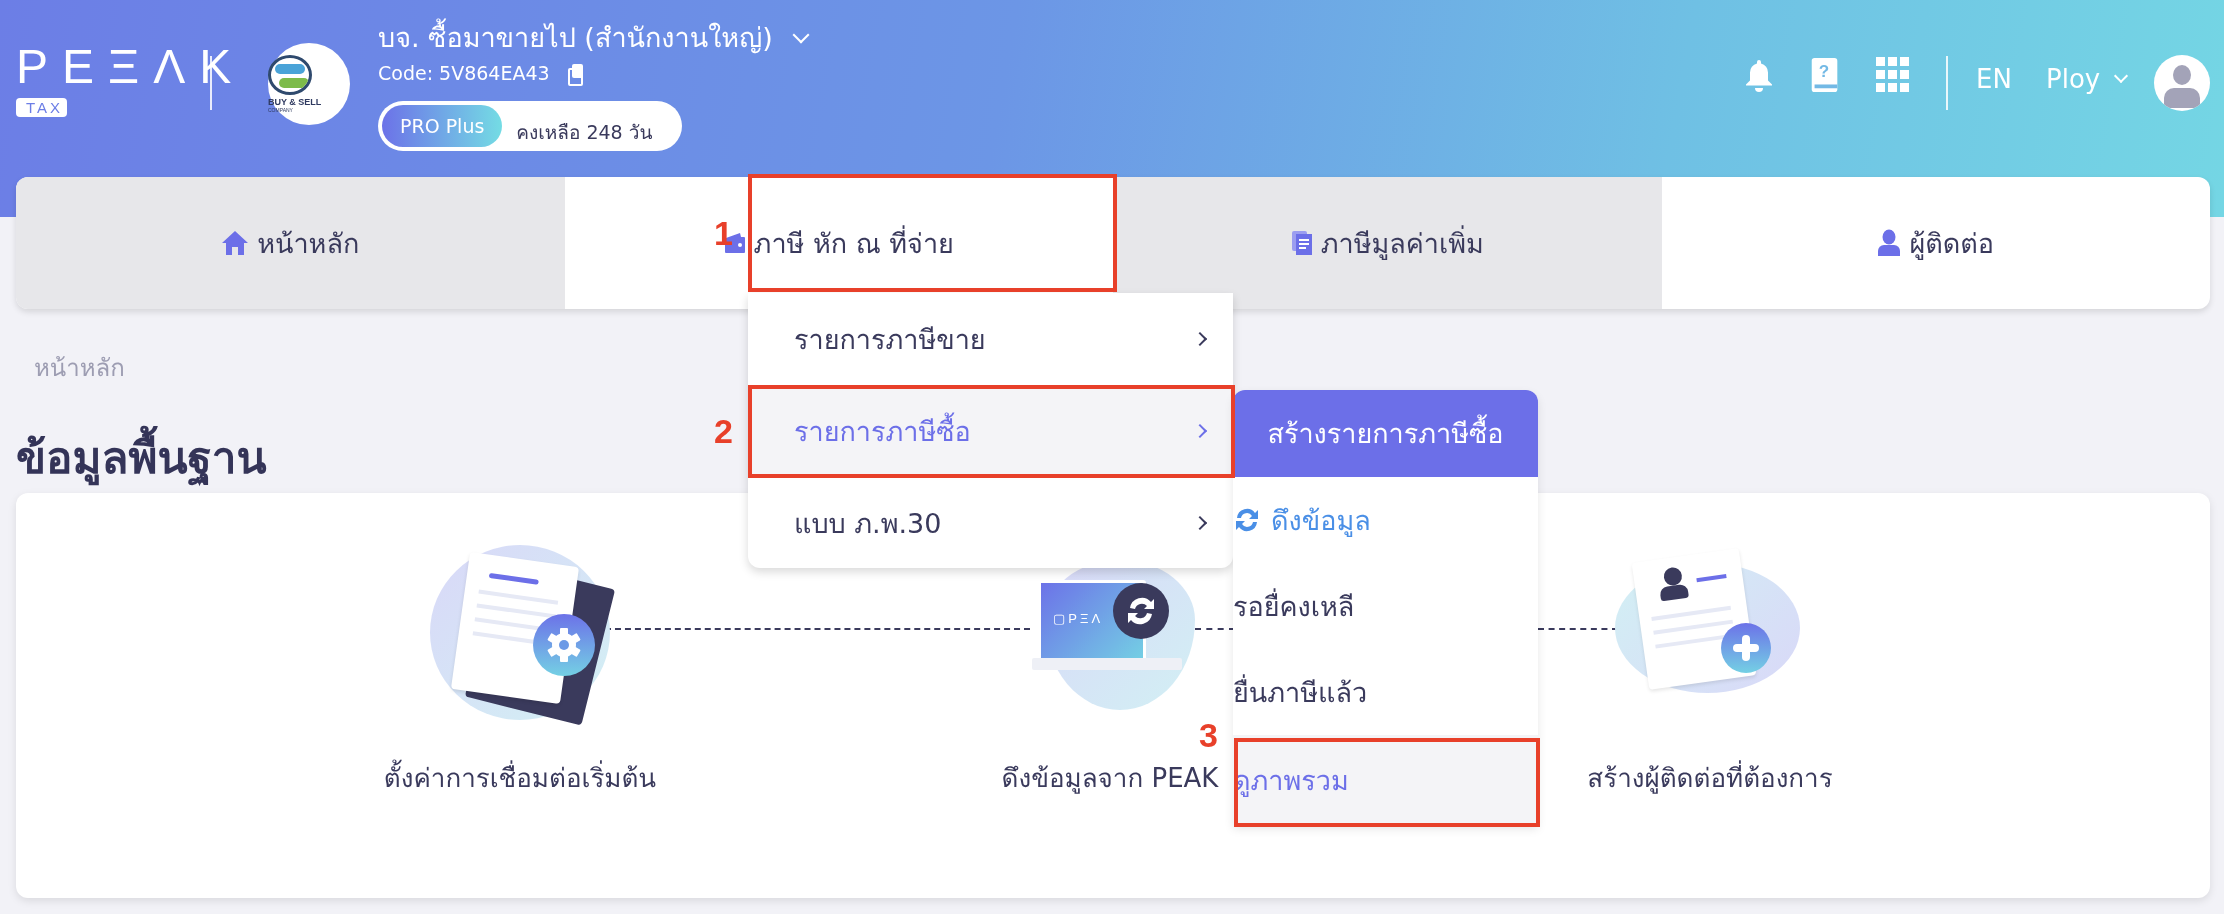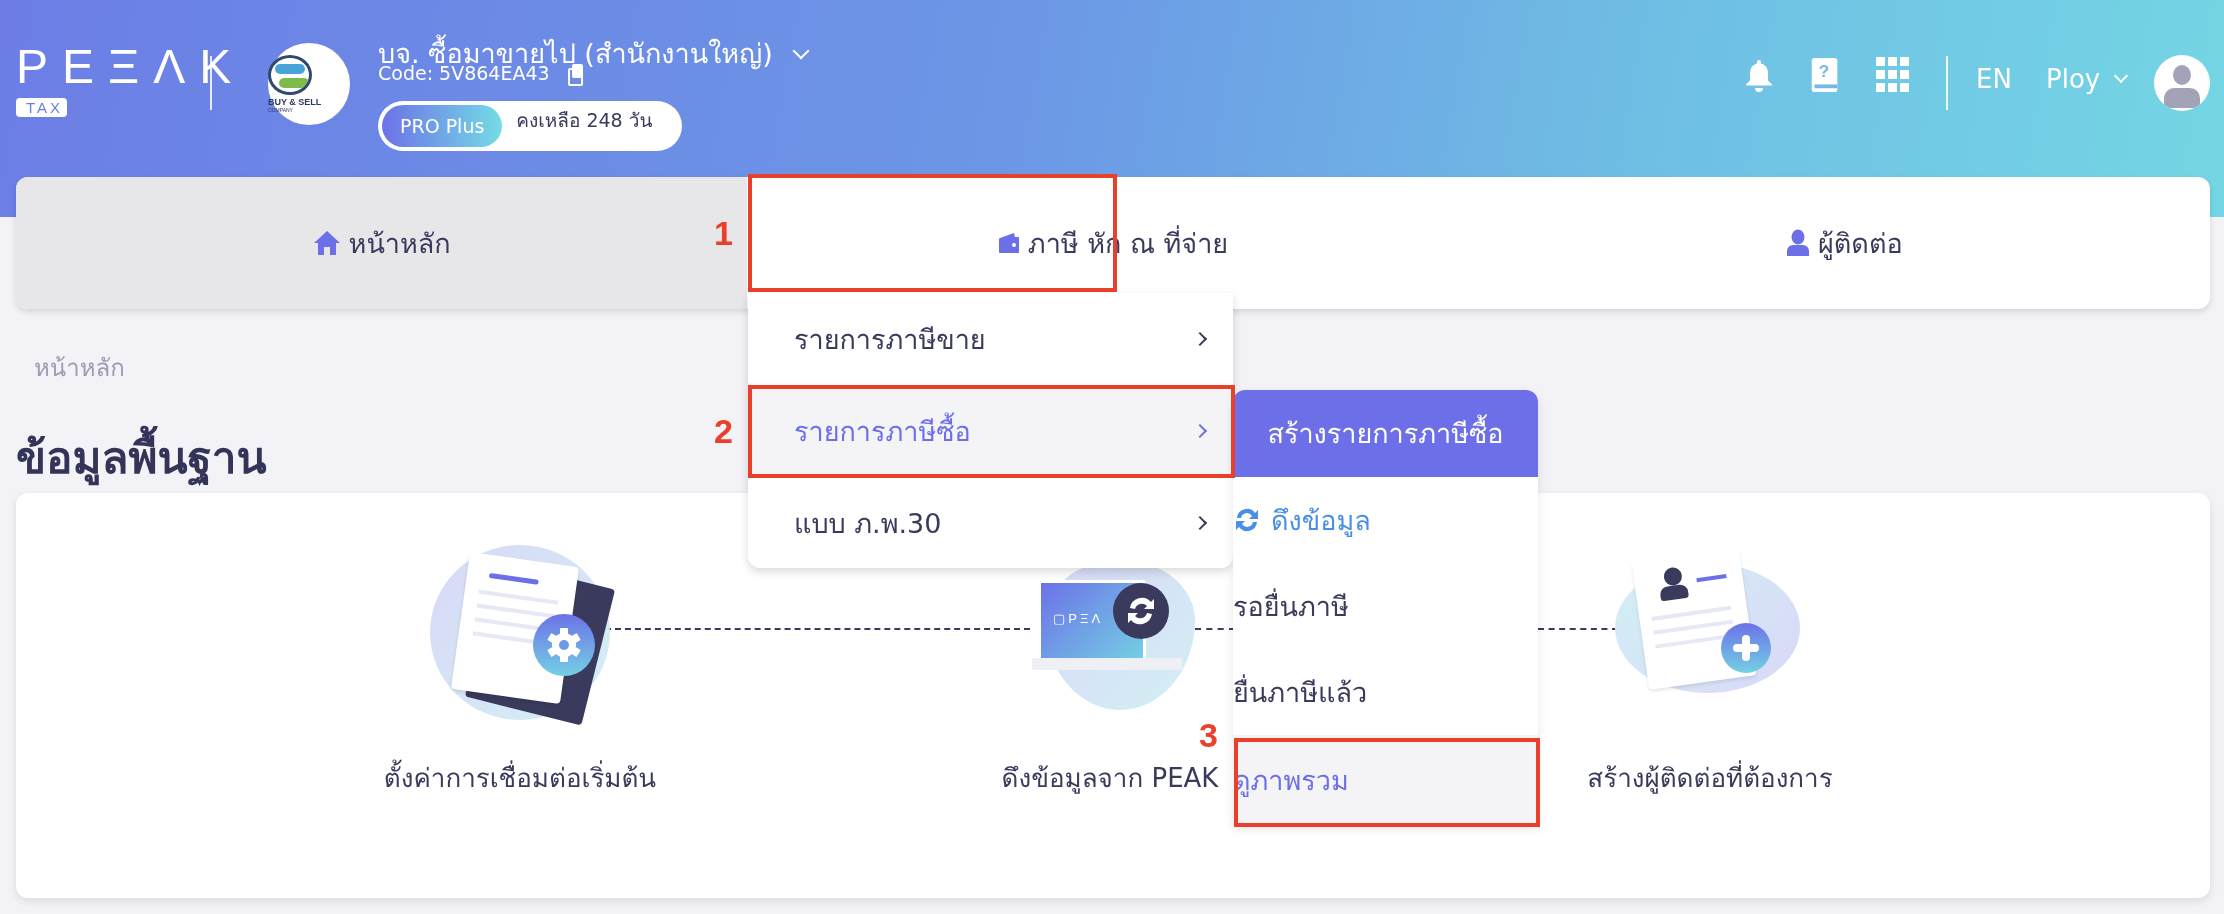--- a/index.html
+++ b/index.html
@@ -14,28 +14,28 @@
   .logo-tax { display: inline-block; margin-top: 8px; background: #fff; color: #6c7ee6; border-radius: 4px; font-size: 15px; letter-spacing: 3px; padding: 1px 4px 1px 10px; font-family: "Liberation Sans", sans-serif; }
   .v-divider { position: absolute; width: 2px; background: #fff; opacity: .85; }
 
   .company-logo { position: absolute; left: 268px; top: 43px; width: 82px; height: 82px; border-radius: 50%; background: #fff; display: flex; flex-direction: column; align-items: flex-start; justify-content: center; }
   .company-logo .ring { width: 44px; height: 40px; border-radius: 50%; border: 3px solid #2f4a6e; position: relative; overflow: hidden; }
   .company-logo .ring::before { content: ""; position: absolute; left: 4px; top: 6px; width: 30px; height: 10px; background: #4aa3d8; border-radius: 6px; }
   .company-logo .ring::after { content: ""; position: absolute; left: 8px; top: 20px; width: 30px; height: 10px; background: #7dbb4a; border-radius: 6px; }
   .company-logo .bs { font-size: 9px; font-weight: bold; color: #2f3a60; margin-top: 2px; font-family: "Liberation Sans", sans-serif; }
   .company-logo .co { font-size: 5px; color: #2f3a60; font-family: "Liberation Sans", sans-serif; }
 
-  .company-name { position: absolute; left: 378px; top: 16px; color: #fff; font-size: 27px; display: flex; align-items: center; gap: 22px; cursor: pointer; margin-top: 16px; }
+  .company-name { position: absolute; left: 378px; top: 16px; color: #fff; font-size: 27px; display: flex; align-items: center; gap: 22px; cursor: pointer; }
   .chev-down { width: 12px; height: 12px; border-right: 2.5px solid #fff; border-bottom: 2.5px solid #fff; transform: rotate(45deg); margin-top: -6px; }
   .company-code { position: absolute; left: 378px; top: 62px; color: #fff; font-size: 19px; display: flex; align-items: center; gap: 18px; }
   .copy-icon { width: 16px; height: 18px; position: relative; cursor: pointer; }
   .copy-icon::before { content: ""; position: absolute; left: 0; top: 4px; width: 11px; height: 14px; border: 2px solid #fff; border-radius: 2px; }
   .copy-icon::after { content: ""; position: absolute; left: 4px; top: 0; width: 11px; height: 14px; background: #fff; border-radius: 2px; }
 
-  .plan-pill { position: absolute; left: 378px; top: 101px; width: 304px; height: 50px; background: #fff; border-radius: 25px; display: flex; align-items: flex-start; padding: 4px; }
+  .plan-pill { position: absolute; left: 378px; top: 101px; width: 304px; height: 50px; background: #fff; border-radius: 25px; display: flex; align-items: flex-end; padding: 4px; }
   .plan-badge { height: 42px; border-radius: 21px; padding: 0 18px; background: linear-gradient(90deg, #6c72e8, #74dce4); color: #fff; font-size: 19px; display: flex; align-items: center; }
   .plan-days { color: #3a3a5c; font-size: 19px; margin-left: 14px; }
 
   .hdr-icon { position: absolute; top: 58px; cursor: pointer; }
   .bell { left: 1744px; width: 30px; height: 36px; }
   .guide { left: 1810px; width: 30px; height: 36px; }
   .lang { position: absolute; left: 1976px; top: 64px; color: #fff; font-size: 26px; cursor: pointer; }
   .user-menu { position: absolute; left: 2046px; top: 64px; color: #fff; font-size: 26px; display: flex; align-items: center; gap: 16px; cursor: pointer; }
   .user-menu .chev-down { width: 10px; height: 10px; border-width: 2px; }
   .avatar { position: absolute; left: 2154px; top: 55px; width: 56px; height: 56px; border-radius: 50%; background: #fff; overflow: hidden; cursor: pointer; }
@@ -141,20 +141,30 @@
         <path d="M14 1 L27 13 H23 V25 H17 V17 H11 V25 H5 V13 H1 Z" fill="#6c6fe8"></path>
       </svg>
     <span>หน้าหลัก</span>
   </div>
   <div class="nav-tab">
     <svg width="22" height="22" viewBox="0 0 22 22">
         <path d="M2 6 L16 1 L17 5 H20 a1 1 0 0 1 1 1 V20 a1 1 0 0 1 -1 1 H2 a1 1 0 0 1 -1 -1 V7z" fill="#6c6fe8"></path>
         <circle cx="16" cy="13" r="2" fill="#fff"></circle>
       </svg>
     <span>ภาษี หัก ณ ที่จ่าย</span>
+  </div>
+  <div class="nav-tab active">
+    <svg width="22" height="26" viewBox="0 0 22 26">
+        <rect x="1" y="1" width="15" height="20" rx="2" fill="#9b9df0"></rect>
+        <path d="M5 4 H21 V25 H5 Z" fill="#6c6fe8"></path>
+        <rect x="8" y="9" width="10" height="2" fill="#fff"></rect>
+        <rect x="8" y="13" width="10" height="2" fill="#fff"></rect>
+        <rect x="8" y="17" width="7" height="2" fill="#fff"></rect>
+      </svg>
+    <span>ภาษีมูลค่าเพิ่ม</span>
   </div>
   <div class="nav-tab">
     <svg width="24" height="28" viewBox="0 0 24 28">
         <ellipse cx="12" cy="8" rx="6.5" ry="7.5" fill="#6c6fe8"></ellipse>
         <path d="M1 27 V22 a6 6 0 0 1 6 -6 H17 a6 6 0 0 1 6 6 V27 Z" fill="#6c6fe8"></path>
       </svg>
     <span>ผู้ติดต่อ</span>
   </div>
 </div>
 
@@ -254,21 +264,21 @@
 <div class="submenu">
   <div class="sub-header">สร้างรายการภาษีซื้อ</div>
   <div class="sub-item link" style="top:87px;">
     <svg width="28" height="28" viewBox="0 0 28 28">
       <path d="M4 12 a10 10 0 0 1 18 -5 l3 -3 v9 h-9 l3 -3 a6 6 0 0 0 -11 2z" fill="#4a8fe6"></path>
       <path d="M24 16 a10 10 0 0 1 -18 5 l-3 3 v-9 h9 l-3 3 a6 6 0 0 0 11 -2z" fill="#4a8fe6"></path>
     </svg>
     <span>ดึงข้อมูล</span>
   </div>
   <div class="sub-item" style="top:173px;">
-    <span>รอยื่นภาษี</span>
+    <span>รอยื่คงเหลี</span>
   </div>
   <div class="sub-item" style="top:259px;">
     <span>ยื่นภาษีแล้ว</span>
   </div>
   <div class="sub-item active" style="top:345px; height:90px;">
     <span>ดูภาพรวม</span>
   </div>
 </div>
 
 <div class="annot-box" style="left:748px; top:174px; width:369px; height:118px;"></div>

